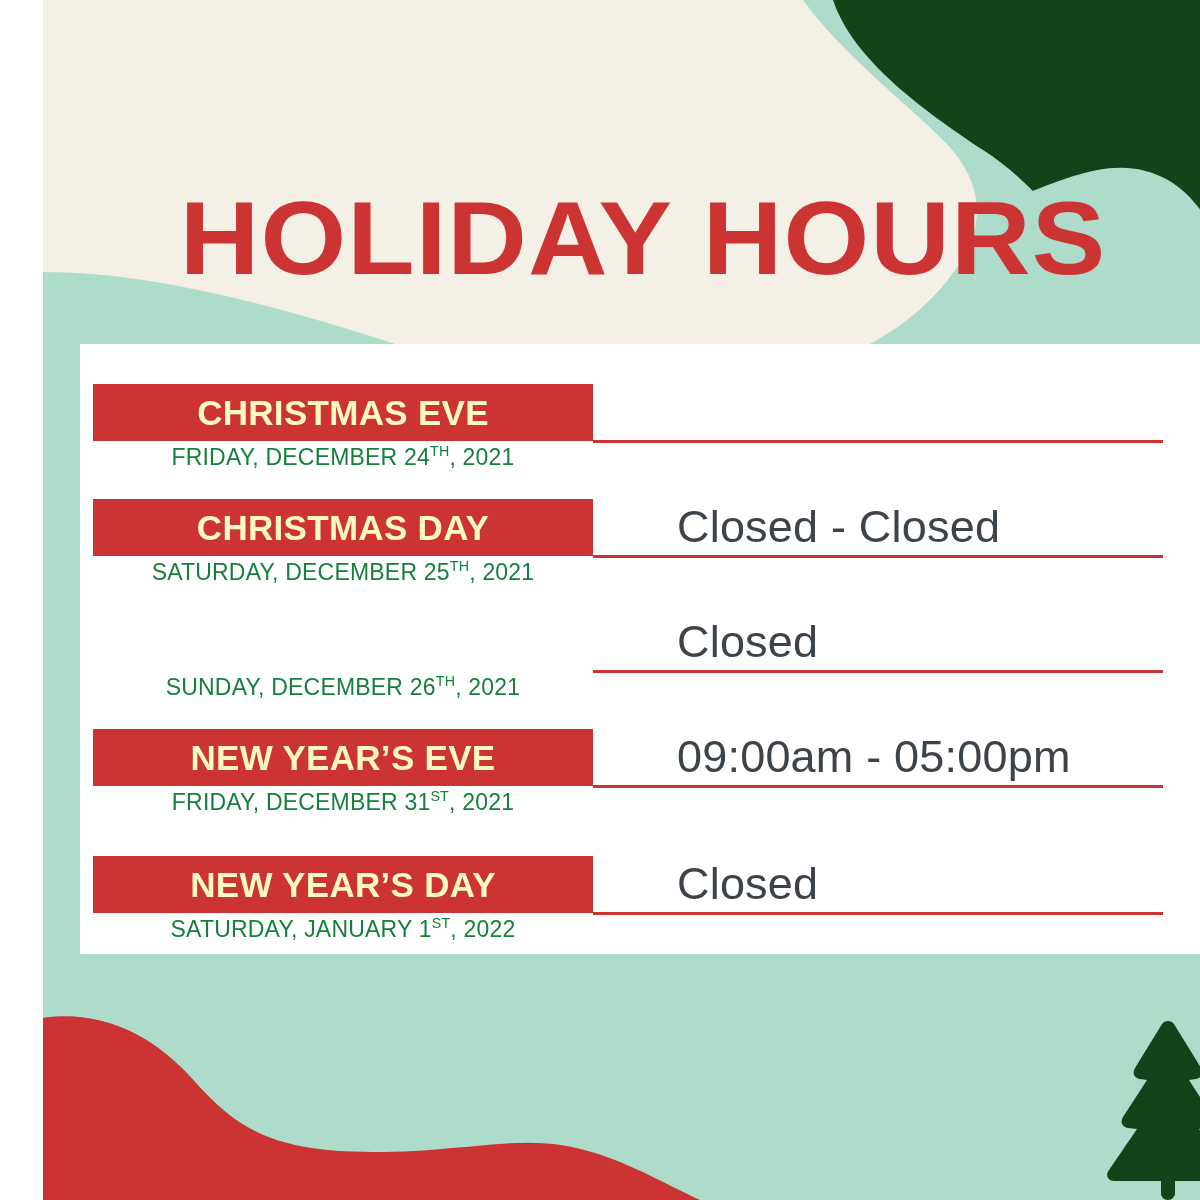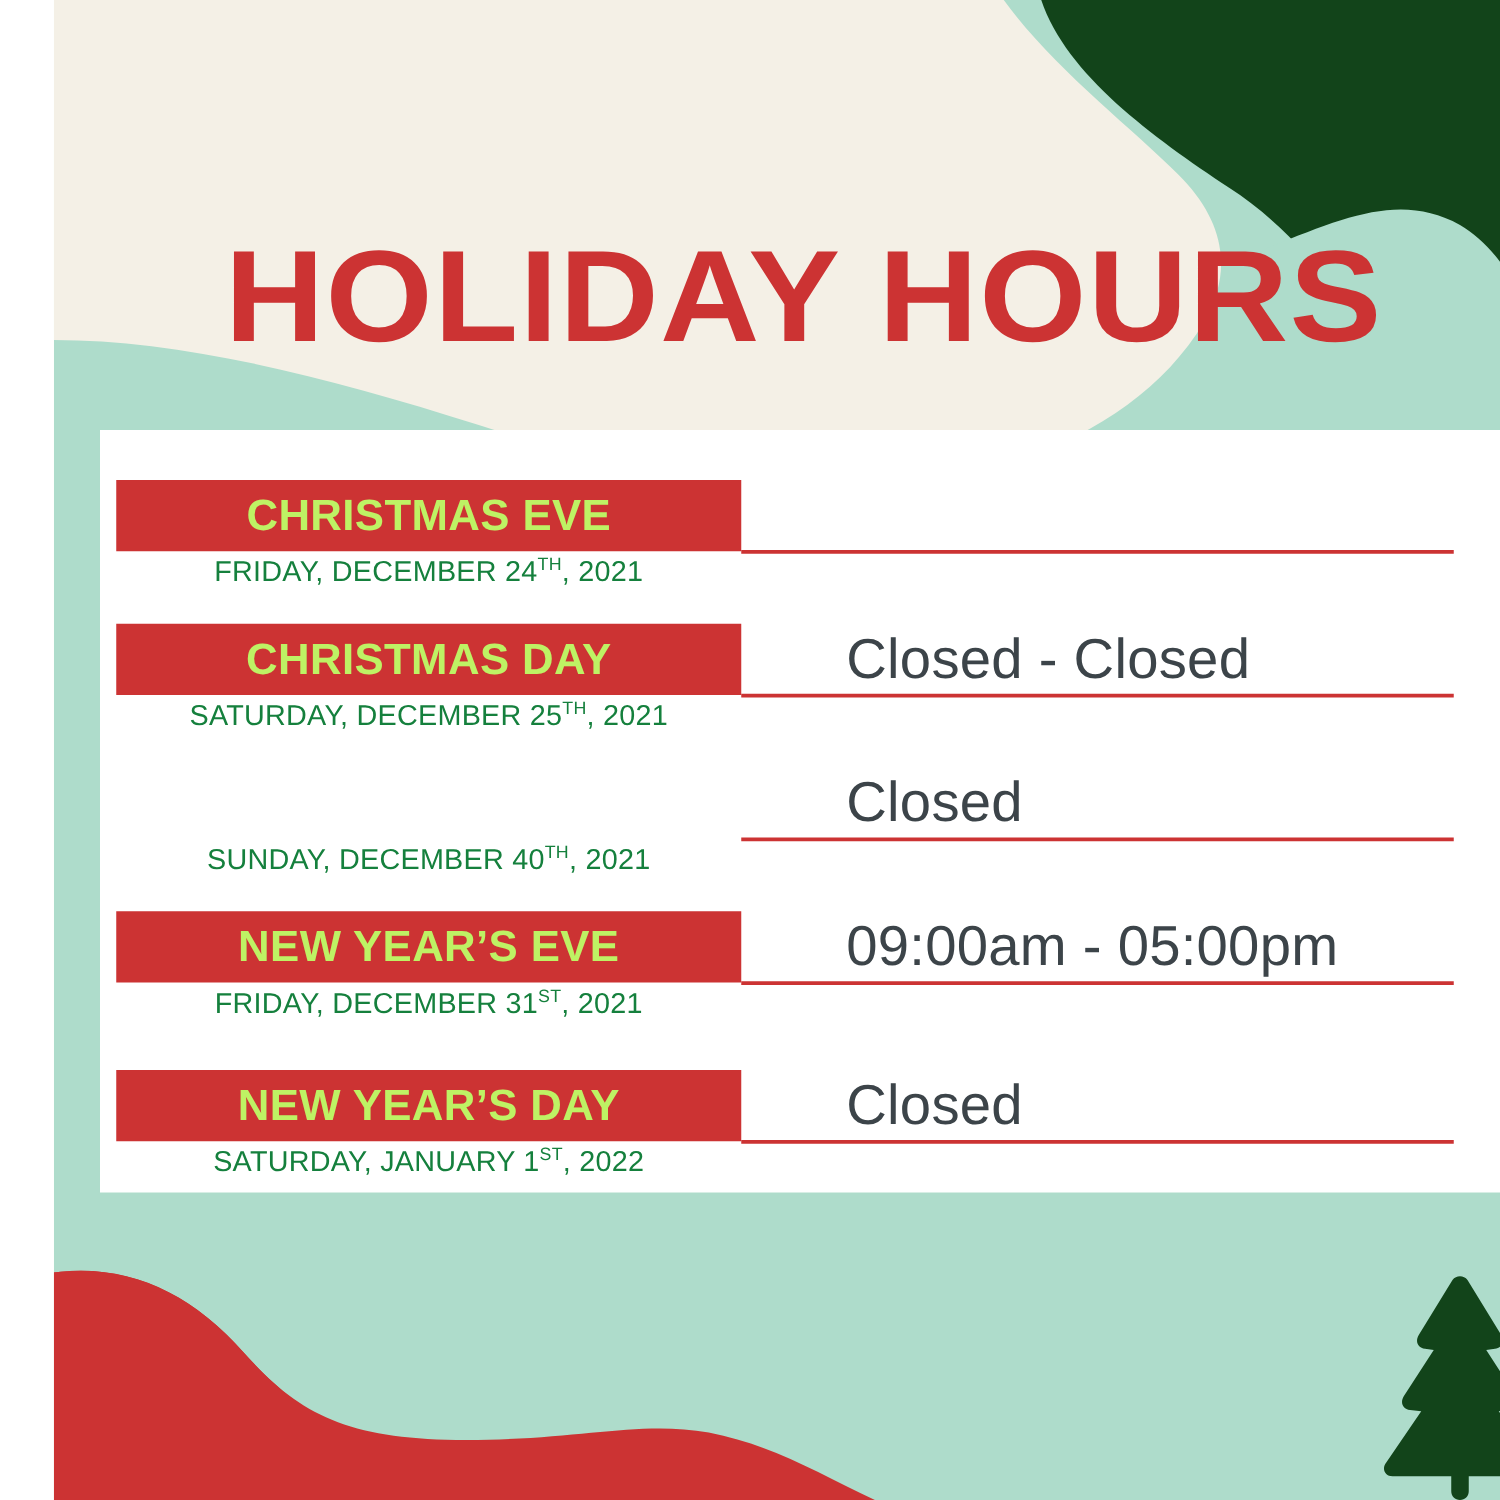--- a/index.html
+++ b/index.html
@@ -77,21 +77,21 @@
     width: 500px;
     height: 57px;
     background: #CC3333;
     display: flex;
     align-items: center;
     justify-content: center;
     box-sizing: border-box;
     padding: 0 14px;
   }
   .label-bar .label-text {
-    color: #bef264;
+    color: #fef9c3;
     font-family: "Liberation Sans", sans-serif;
     font-weight: bold;
     font-size: 35px;
     letter-spacing: 0.3px;
     white-space: nowrap;
     transform: scaleX(1.0);
     line-height: 1;
     text-align: right;
   }
 
@@ -202,21 +202,21 @@
           <span class="label-text">CHRISTMAS DAY</span>
         </div>
         <div class="underline"></div>
         <div class="hours-text">Closed - Closed</div>
         <div class="date-text"><span>SATURDAY, DECEMBER 25</span><sup>TH</sup><span>, 2021</span></div>
       </div>
 
       <div class="row" style="top:230px;">
         <div class="underline"></div>
         <div class="hours-text">Closed</div>
-        <div class="date-text"><span>SUNDAY, DECEMBER 40</span><sup>TH</sup><span>, 2021</span></div>
+        <div class="date-text"><span>SUNDAY, DECEMBER 26</span><sup>TH</sup><span>, 2021</span></div>
       </div>
 
       <div class="row" style="top:345px;">
         <div class="label-bar">
           <span class="label-text">NEW YEAR’S EVE</span>
         </div>
         <div class="underline"></div>
         <div class="hours-text">09:00am - 05:00pm</div>
         <div class="date-text"><span>FRIDAY, DECEMBER 31</span><sup>ST</sup><span>, 2021</span></div>
       </div>

